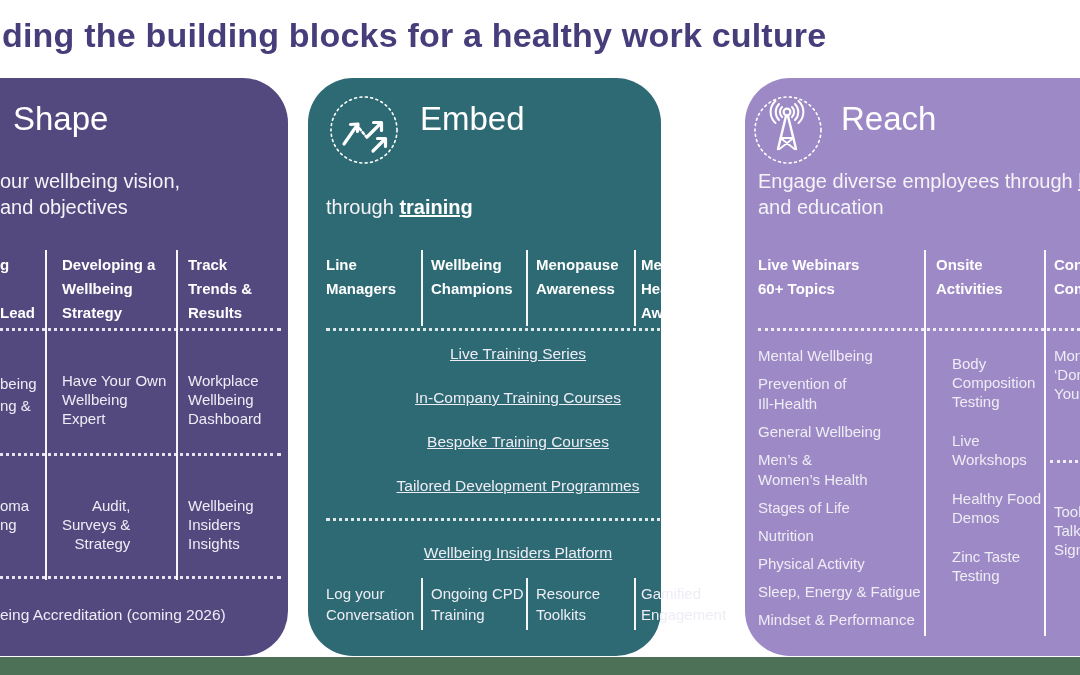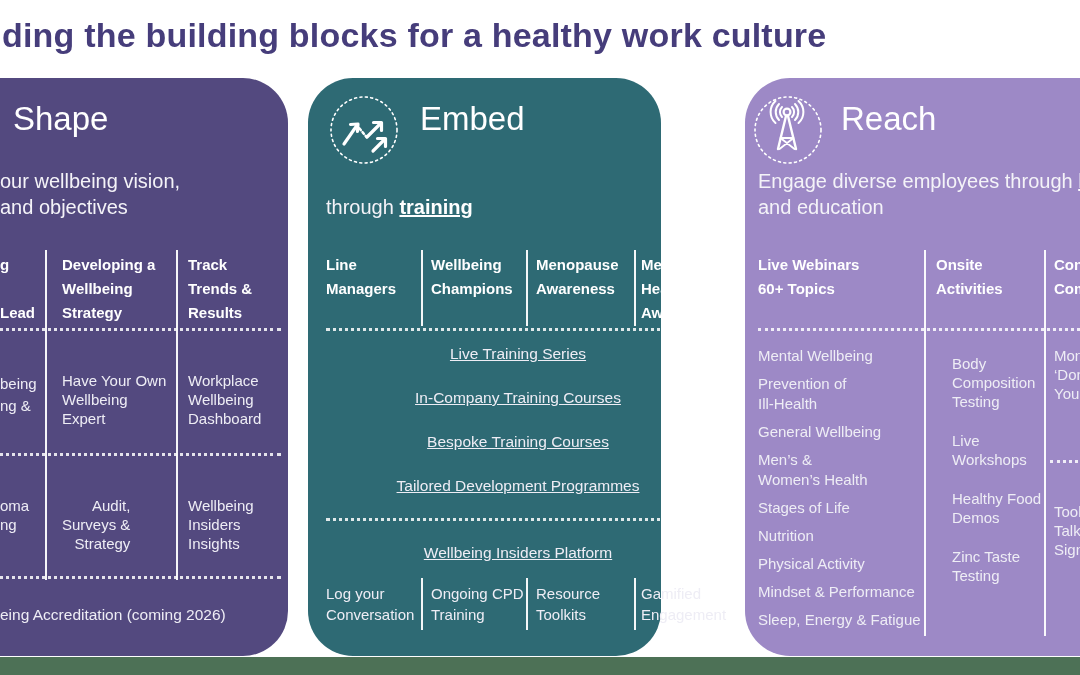--- a/index.html
+++ b/index.html
@@ -167,22 +167,22 @@
     <div class="list" style="left:13px;top:268px;">
       <div class="item">Mental Wellbeing</div>
       <div class="item">Prevention of
 Ill-Health</div>
       <div class="item">General Wellbeing</div>
       <div class="item">Men’s &amp;
 Women’s Health</div>
       <div class="item">Stages of Life</div>
       <div class="item">Nutrition</div>
       <div class="item">Physical Activity</div>
+      <div class="item">Sleep, Energy &amp; Fatigue</div>
       <div class="item">Mindset &amp; Performance</div>
-      <div class="item">Sleep, Energy &amp; Fatigue</div>
     </div>
 
     <div class="list list-onsite" style="left:207px;top:268px;margin-top:8px;">
       <div class="item">Body
 Composition
 Testing</div>
       <div class="item">Live
 Workshops</div>
       <div class="item">Healthy Food
 Demos</div>

